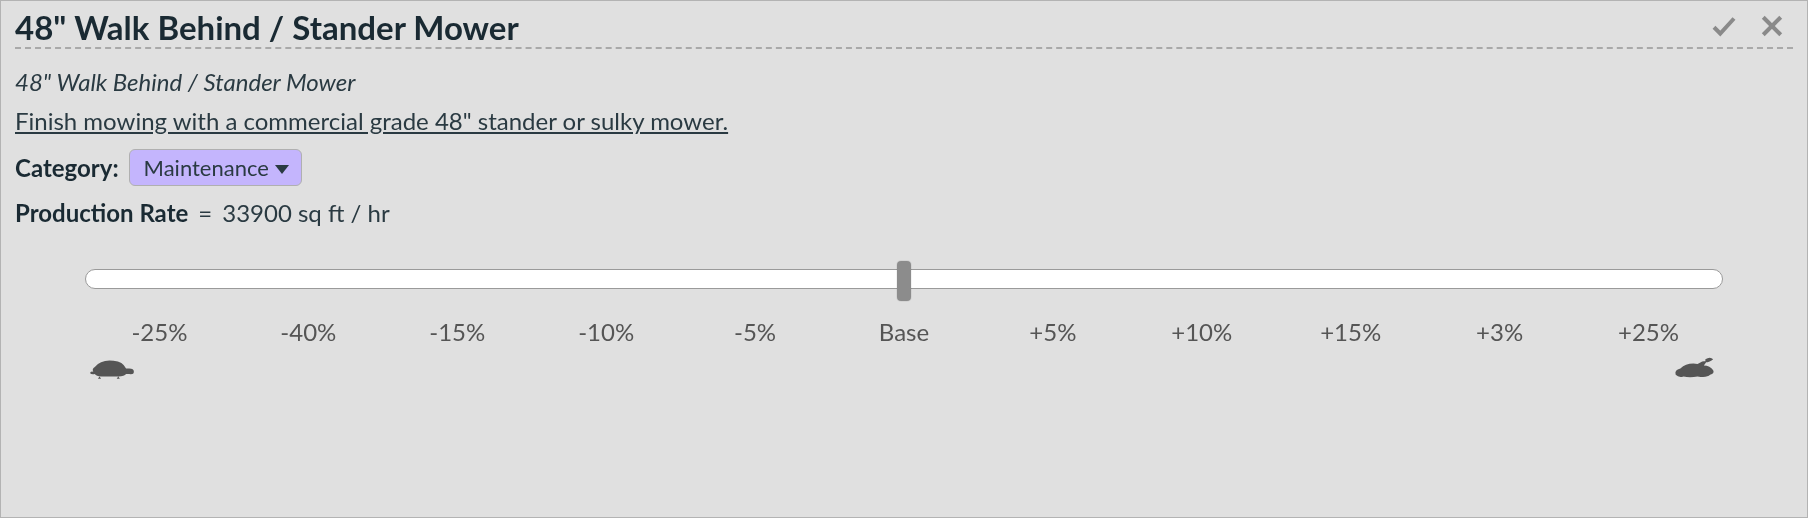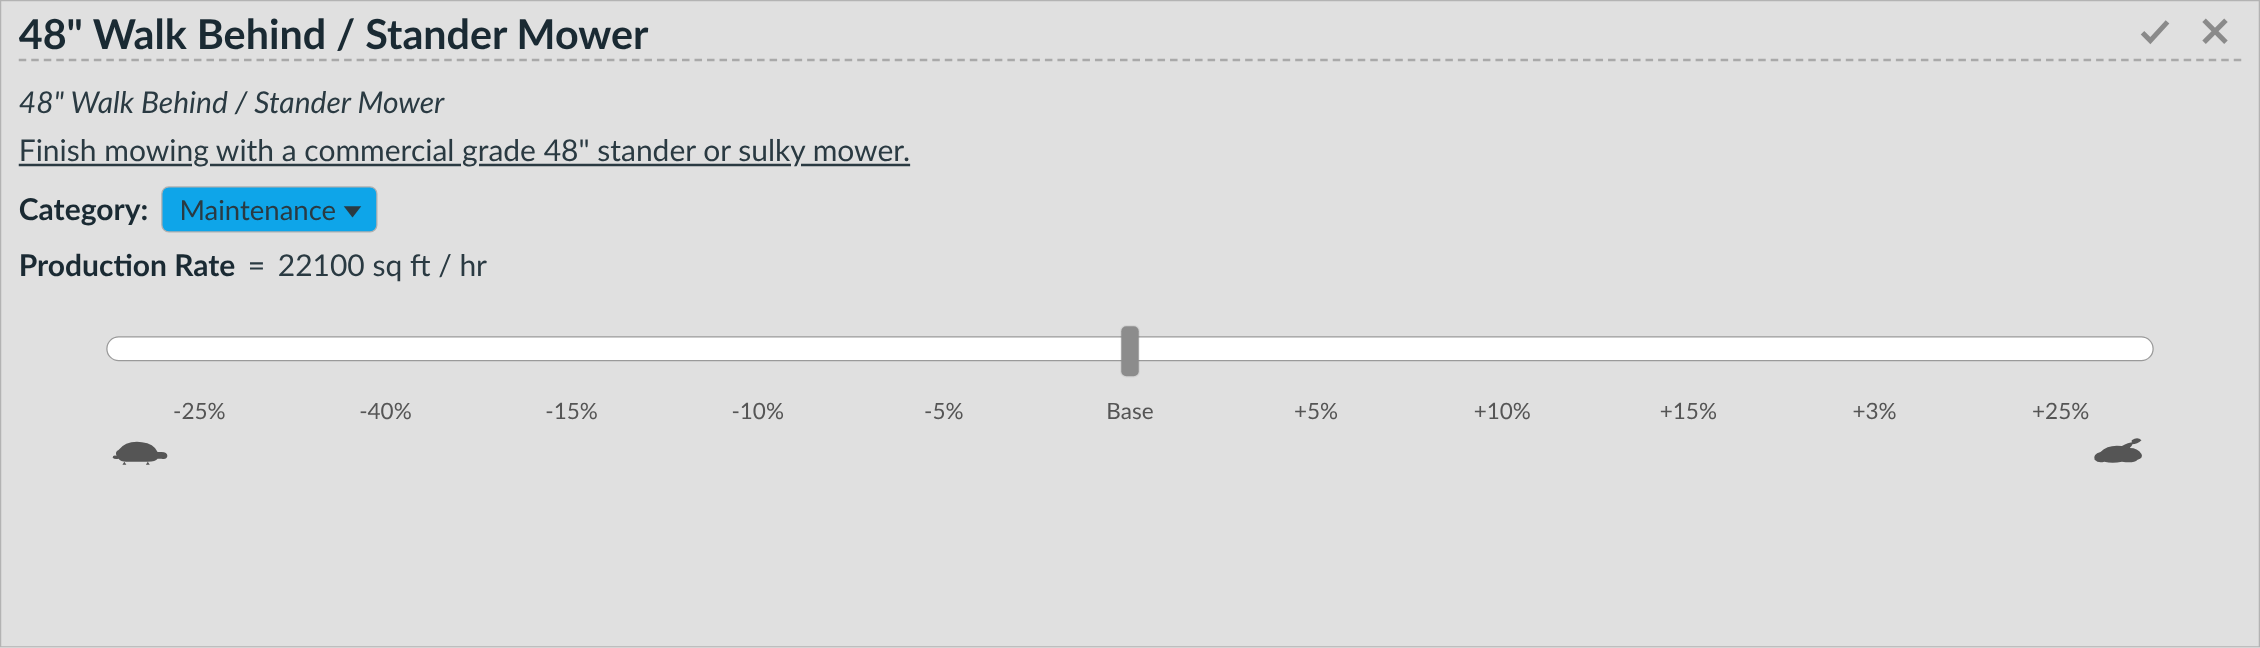--- a/index.html
+++ b/index.html
@@ -62,21 +62,21 @@
     color: #2a3a42;
     margin-bottom: 14px;
     text-decoration: underline;
   }
   .row { margin-bottom: 12px; font-size: 24px; display:flex; align-items:center; gap:10px;}
   .row-label { font-weight: 700; color:#1a2a33; }
   .row-value { color:#2a3a42; }
   .select {
     display: inline-flex;
     align-items: center;
-    background: #0ea5e9;
+    background: #c4b5fd;
     border: 1px solid #b0b0b0;
     border-radius: 6px;
     padding: 4px 12px 4px 14px;
     font-size: 22px;
     color: #2a3a42;
     gap: 6px;
     cursor: pointer;
   }
   .caret {
     width: 0; height: 0;
@@ -105,21 +105,21 @@
     height: 40px;
     background: #8c8c8c;
     border-radius: 4px;
     box-shadow: 0 0 0 1px rgba(0,0,0,0.05);
   }
   .ticks {
     display: flex;
     justify-content: space-between;
     margin-top: 28px;
     padding: 0 0px;
-    font-size: 18px;
+    font-size: 24px;
     color: #555;
   }
   .tick { width: 9.09%; text-align: center; }
   .end-icons {
     display: flex;
     justify-content: space-between;
     margin-top: 6px;
     padding: 0 2px;
   }
   .animal { color:#555; }
@@ -161,21 +161,21 @@
       <span class="select">
         <span>Maintenance</span>
         <span class="caret"></span>
       </span>
     </div>
 
 
     <div class="row">
       <span class="row-label">Production Rate</span>
       <span class="row-value"> = </span>
-      <span class="row-value">22100 sq ft / hr</span>
+      <span class="row-value">33900 sq ft / hr</span>
     </div>
 
     <div class="slider-wrap">
       <div class="track">
         <div class="thumb"></div>
       </div>
       <div class="ticks">
         <div class="tick">-25%</div>
         <div class="tick">-40%</div>
         <div class="tick">-15%</div>

